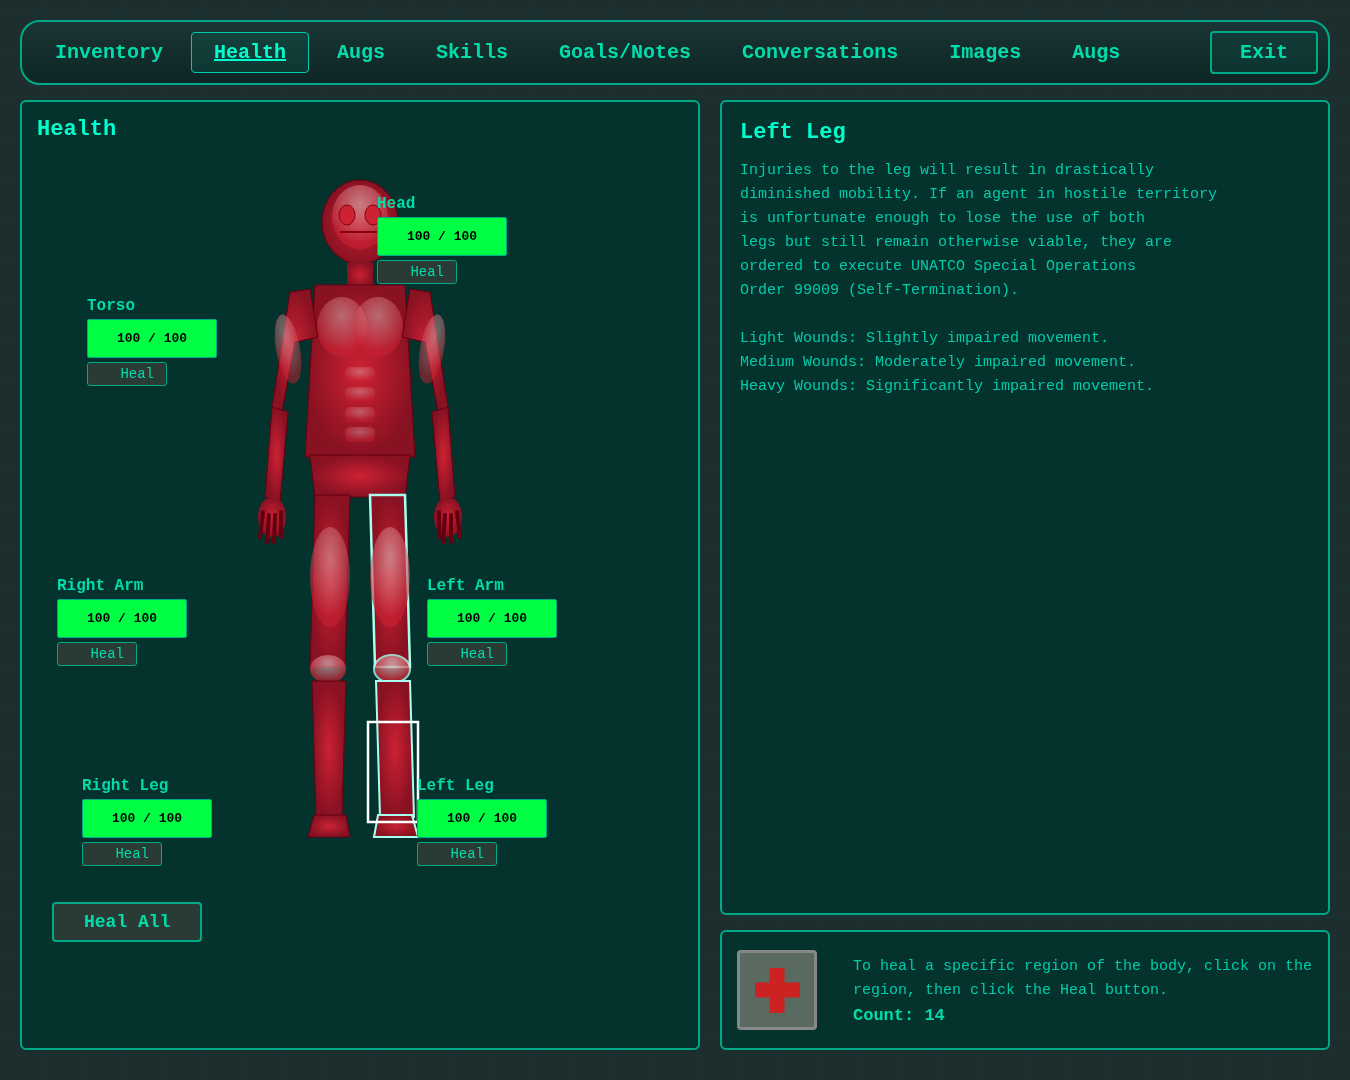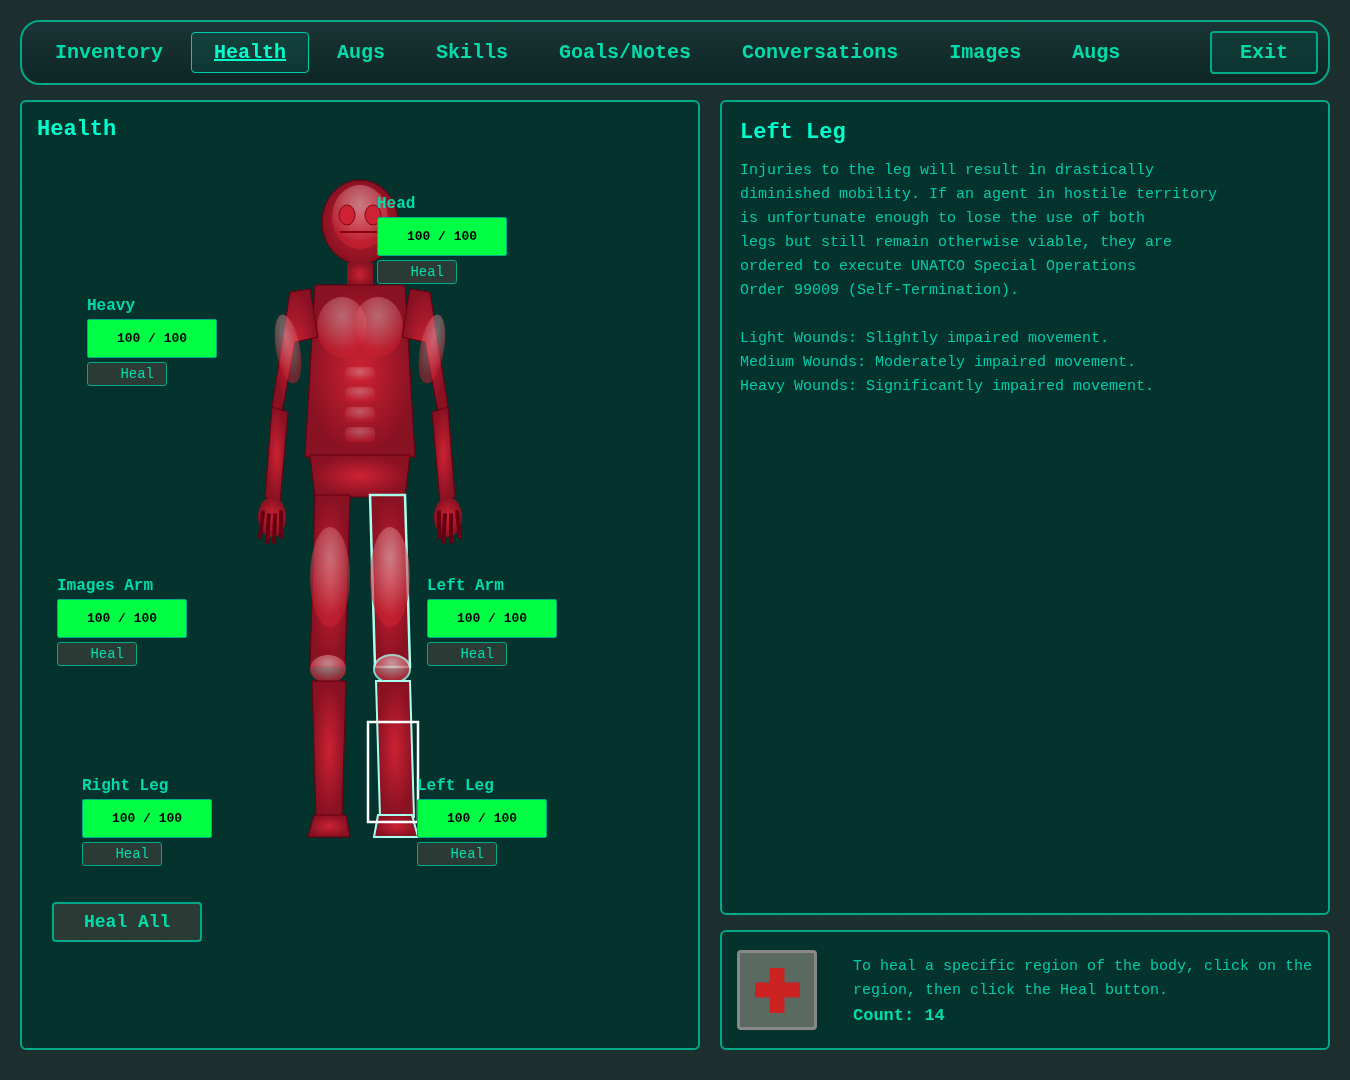--- a/index.html
+++ b/index.html
@@ -388,30 +388,30 @@
     <div class="body-part part-head">
       <div class="body-part-label">Head</div>
       <div class="health-bar-container">
         <div class="health-bar-fill" style="width:100%"></div>
         <div class="health-bar-text">100 / 100</div>
       </div>
       <div class="heal-btn">Heal</div>
     </div>
 
     <div class="body-part part-torso">
-      <div class="body-part-label">Heavy</div>
+      <div class="body-part-label">Torso</div>
       <div class="health-bar-container">
         <div class="health-bar-fill" style="width:100%"></div>
         <div class="health-bar-text">100 / 100</div>
       </div>
       <div class="heal-btn">Heal</div>
     </div>
 
     <div class="body-part part-right-arm">
-      <div class="body-part-label">Images Arm</div>
+      <div class="body-part-label">Right Arm</div>
       <div class="health-bar-container">
         <div class="health-bar-fill" style="width:100%"></div>
         <div class="health-bar-text">100 / 100</div>
       </div>
       <div class="heal-btn">Heal</div>
     </div>
 
     <div class="body-part part-left-arm">
       <div class="body-part-label">Left Arm</div>
       <div class="health-bar-container">

